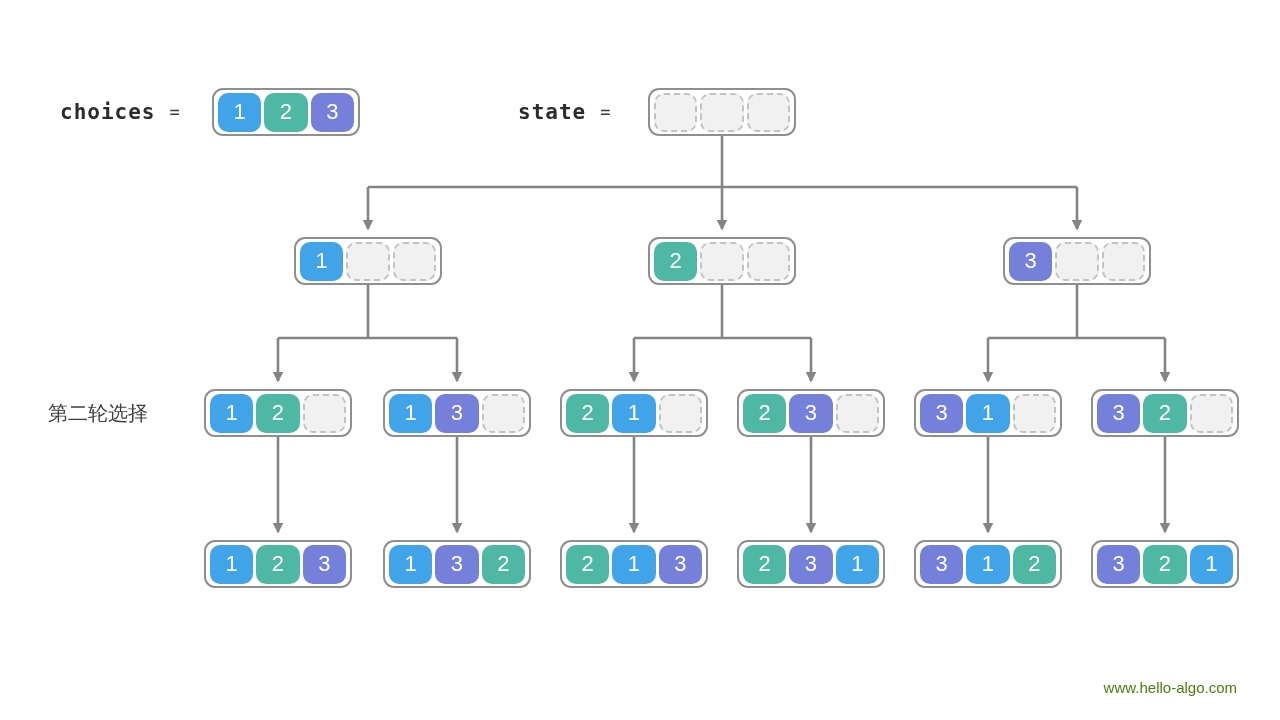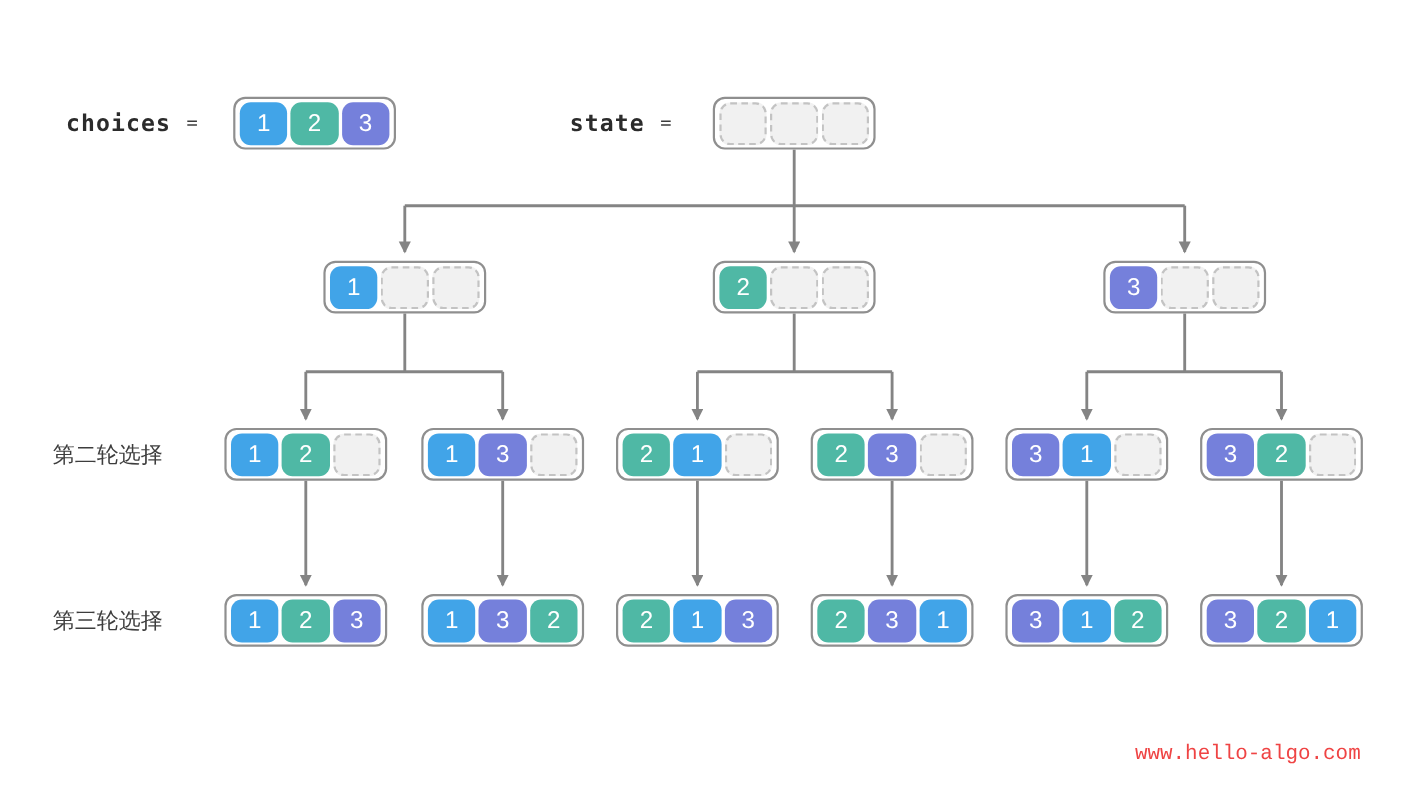--- a/index.html
+++ b/index.html
@@ -49,22 +49,22 @@
   .eq{font-family:"DejaVu Sans Mono", monospace;font-size:17px;color:#3c3c3c;font-weight:normal;}
   
   .row-label{
     position:absolute;left:48px;width:190px;
     font-size:20px;color:#3d3d3d;
     display:flex;align-items:center;height:48px;
   }
   
   #watermark{
     position:absolute;right:43px;bottom:24px;
-    font-family:Liberation Mono, monospace;
-    font-size:19px;color:#ef4444;
+    font-family:Liberation Sans, sans-serif;
+    font-size:15px;color:#4d7c0f;
   }
 </style>
 </head>
 <body>
 
 <div id="canvas">
 
   <svg id="tree-arrows" viewBox="0 0 1280 720" xmlns="http://www.w3.org/2000/svg">
     <defs>
       <marker id="ah" markerUnits="userSpaceOnUse" markerWidth="12" markerHeight="12" refX="9.5" refY="5.5" orient="auto">
@@ -107,21 +107,20 @@
   <div class="hdr-label" style="left:60px">
     <span class="code-label">choices</span>
     <span class="eq">=</span>
   </div>
   <div class="hdr-label" style="left:518px">
     <span class="code-label">state</span>
     <span class="eq">=</span>
   </div>
 
   <div class="row-label" style="top:389px">第二轮选择</div>
-  <div class="row-label" style="top:540px">第三轮选择</div>
 
   <div id="boxes">
       <div class="abox" style="left: 212px; top: 88px;">
         <div class="cell" style="background: rgb(65, 164, 232);">1</div>
         <div class="cell" style="background: rgb(79, 184, 165);">2</div>
         <div class="cell" style="background: rgb(117, 128, 219);">3</div>
       </div>
       <div class="abox" style="left: 648px; top: 88px;">
         <div class="cell empty"></div>
         <div class="cell empty"></div>

